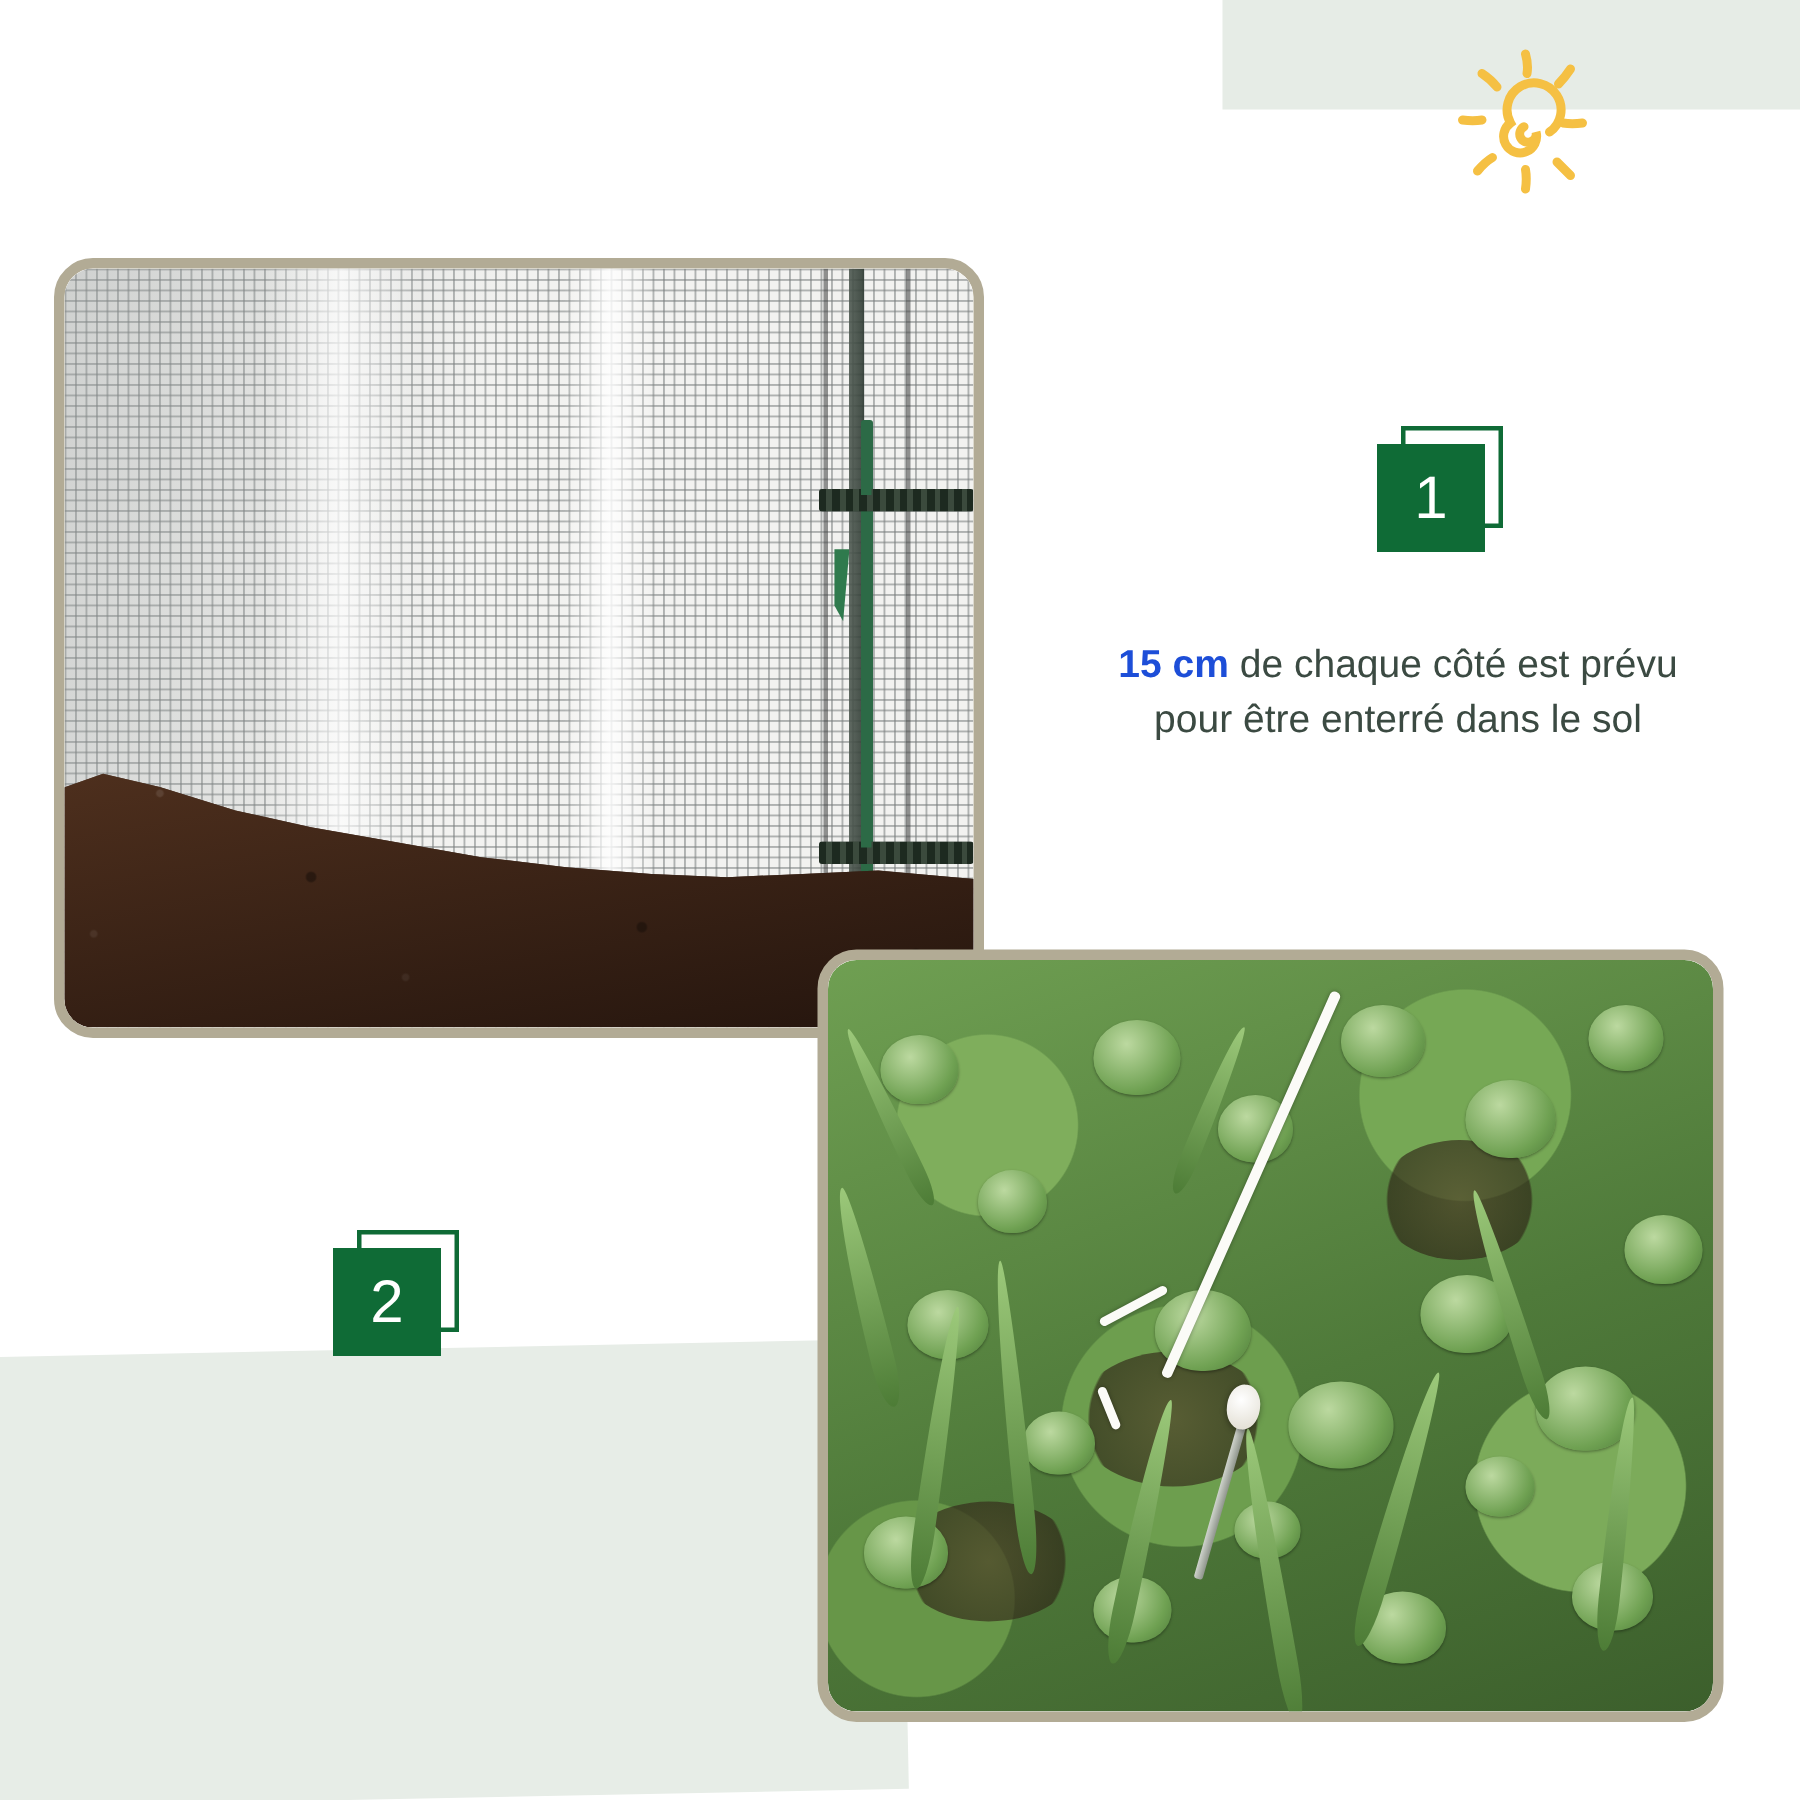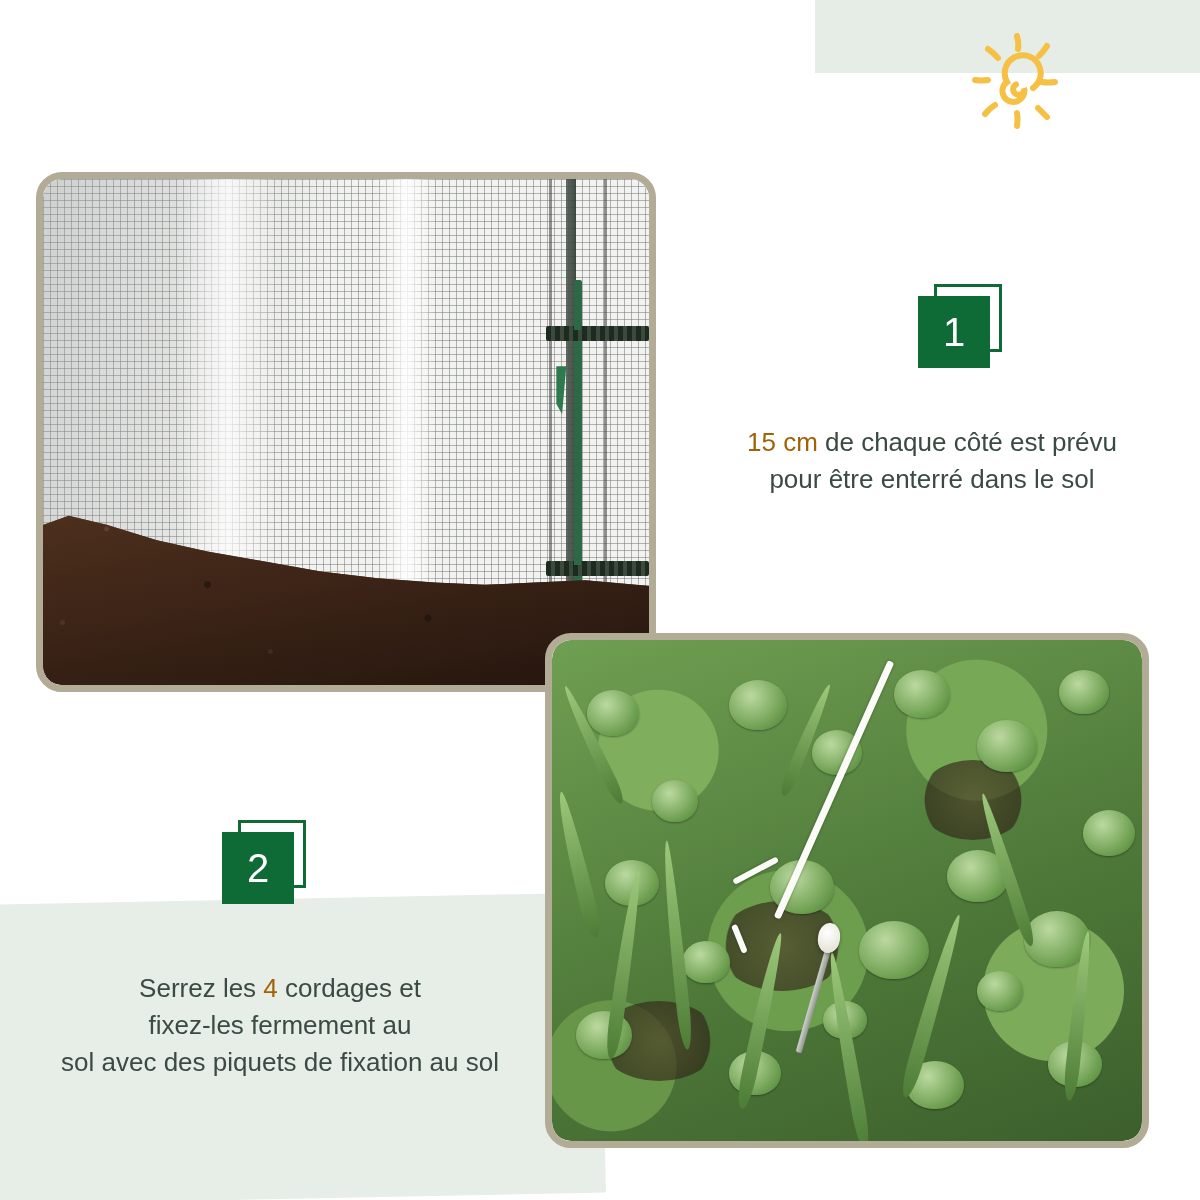--- a/index.html
+++ b/index.html
@@ -191,21 +191,21 @@
 
   
   .caption{
     position:absolute;
     color:#3b4a42;
     font-size:26px;
     line-height:1.42;
     text-align:center;
     font-family:"Liberation Sans","DejaVu Sans",sans-serif;
   }
-  .caption .hl{color:#a16207;font-weight:normal;}
+  .caption .hl{color:#1d4ed8;font-weight:bold;}
   .cap-1{left:700px;top:424px;width:464px;}
   .cap-2{left:30px;top:970px;width:500px;}
 </style>
 </head>
 <body>
 
 <div class="stage">
 
   <div class="band-tr"></div>
   <div class="band-bl"></div>
@@ -306,19 +306,14 @@
   <div class="caption cap-1">
     <span class="hl">15 cm</span><span> de chaque côté est prévu</span><br>
     <span>pour être enterré dans le sol</span>
   </div>
 
   <div class="badge badge-2">
     <div class="outline"></div>
     <div class="fill">2</div>
   </div>
 
-  <div class="caption cap-2">
-    <span>Serrez les </span><span class="hl">4</span><span> cordages et</span><br>
-    <span>fixez-les fermement au</span><br>
-    <span>sol avec des piquets de fixation au sol</span>
-  </div>
 
 </div>
 
 </body></html>

